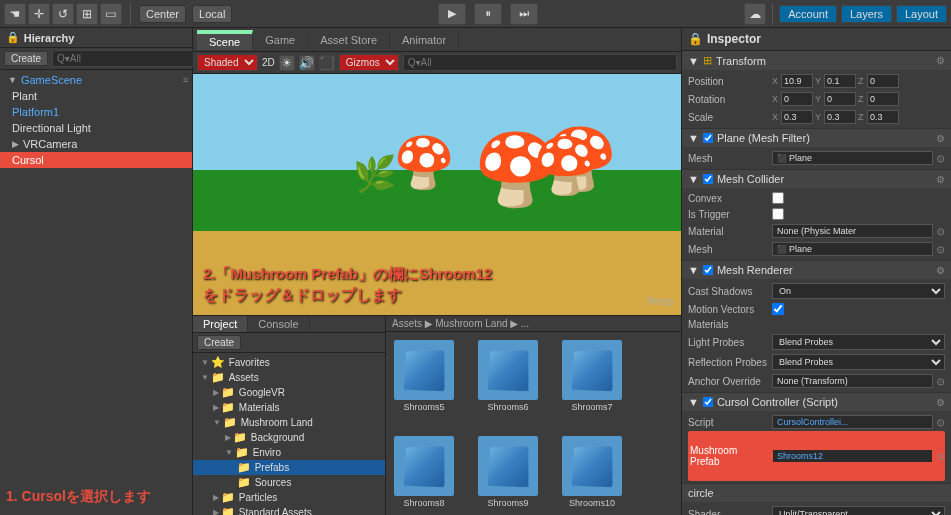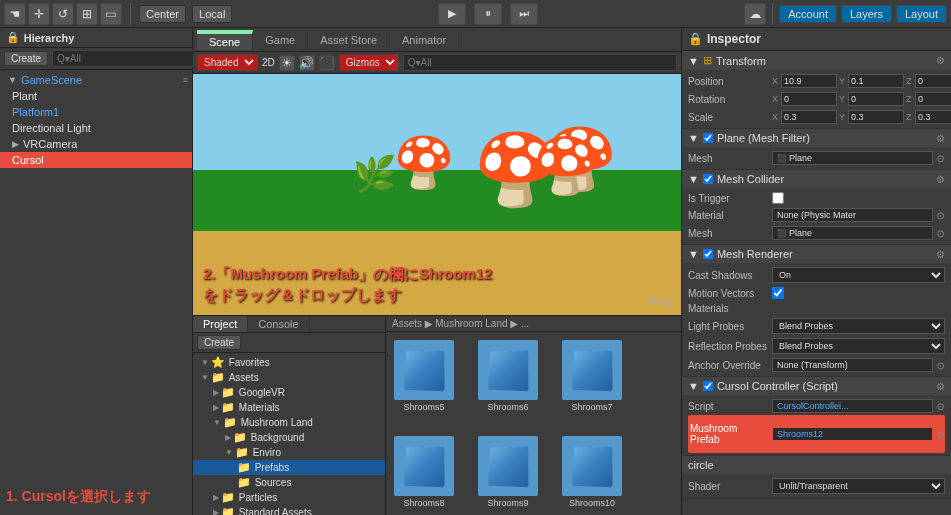--- a/index.html
+++ b/index.html
@@ -108,21 +108,21 @@
     .inspector-header { padding: 4px 6px; font-size: 12px; font-weight: bold; border-bottom: 1px solid #222; display: flex; align-items: center; gap: 4px; }
     .component-section { border-bottom: 1px solid #333; }
     .component-header { padding: 3px 6px; background: #444; display: flex; align-items: center; gap: 4px; font-size: 11px; cursor: pointer; }
     .component-header .gear { color: #888; font-size: 10px; margin-left: auto; }
     .component-body { padding: 2px 6px; }
     .prop-row { display: flex; align-items: center; padding: 2px 0; gap: 4px; }
     .prop-label { width: 80px; min-width: 80px; font-size: 10px; color: #bbb; }
     .prop-value { display: flex; gap: 2px; align-items: center; flex: 1; }
     .xyz-field { display: flex; align-items: center; gap: 1px; }
     .xyz-label { font-size: 9px; color: #888; width: 8px; }
-    .xyz-input { background: #2a2a2a; border: 1px solid #555; color: #ddd; font-size: 9px; width: 56px; padding: 1px 2px; }
+    .xyz-input { background: #2a2a2a; border: 1px solid #555; color: #ddd; font-size: 9px; width: 32px; padding: 1px 2px; }
     .object-field { background: #2a2a2a; border: 1px solid #555; color: #ddd; font-size: 9px; padding: 1px 4px; flex: 1; display: flex; align-items: center; }
     .object-field-icon { font-size: 8px; margin-right: 2px; color: #888; }
     .select-field { background: #2a2a2a; border: 1px solid #555; color: #ddd; font-size: 9px; padding: 1px 2px; flex: 1; }
     .mushroom-prefab-row { background: #e74c3c; border-radius: 2px; }
     .mushroom-prefab-row .prop-label { color: #fff; }
     .blue-label { color: #5af; }
 
     
     .proj-tree { flex: 1; overflow-y: auto; padding: 2px 0; }
     .proj-item { padding: 1px 4px 1px 8px; cursor: pointer; display: flex; align-items: center; gap: 2px; font-size: 10px; }
@@ -451,20 +451,24 @@
 
     <div class="component-section">
       <div class="component-header">
         <span>▼</span>
         <input type="checkbox" checked="" style="width: 10px; height: 10px;">
         <span>Mesh Collider</span>
         <span class="gear">⚙</span>
       </div>
       <div class="component-body">
         <div class="prop-row">
+          <span class="prop-label">Convex</span>
+          <input type="checkbox" style="width: 12px; height: 12px;">
+        </div>
+        <div class="prop-row">
           <span class="prop-label">Is Trigger</span>
           <input type="checkbox" style="width: 12px; height: 12px;">
         </div>
         <div class="prop-row">
           <span class="prop-label">Material</span>
           <div class="object-field">
             <span>None (Physic Mater</span>
           </div>
           <span style="color:#888; font-size:10px;">⊙</span>
         </div>
@@ -530,21 +534,21 @@
         <span class="gear">⚙</span>
       </div>
       <div class="component-body">
         <div class="prop-row">
           <span class="prop-label">Script</span>
           <div class="object-field">
             <span style="color:#5af;">CursolControllei...</span>
           </div>
           <span style="color:#888; font-size:10px;">⊙</span>
         </div>
-        <div class="prop-row mushroom-prefab-row" style="padding:8px 0; border-radius:2px;">
+        <div class="prop-row mushroom-prefab-row" style="padding:14px 0; border-radius:2px;">
           <span class="prop-label" style="color:#fff; padding-left:2px;">Mushroom Prefab</span>
           <div class="object-field" style="background:#2a2a2a; border:1px solid #e74c3c;">
             <span style="color:#5af;">Shrooms12</span>
           </div>
           <span style="color:#888; font-size:10px;">⊙</span>
         </div>
       </div>
     </div>
 
     <div class="component-section">

